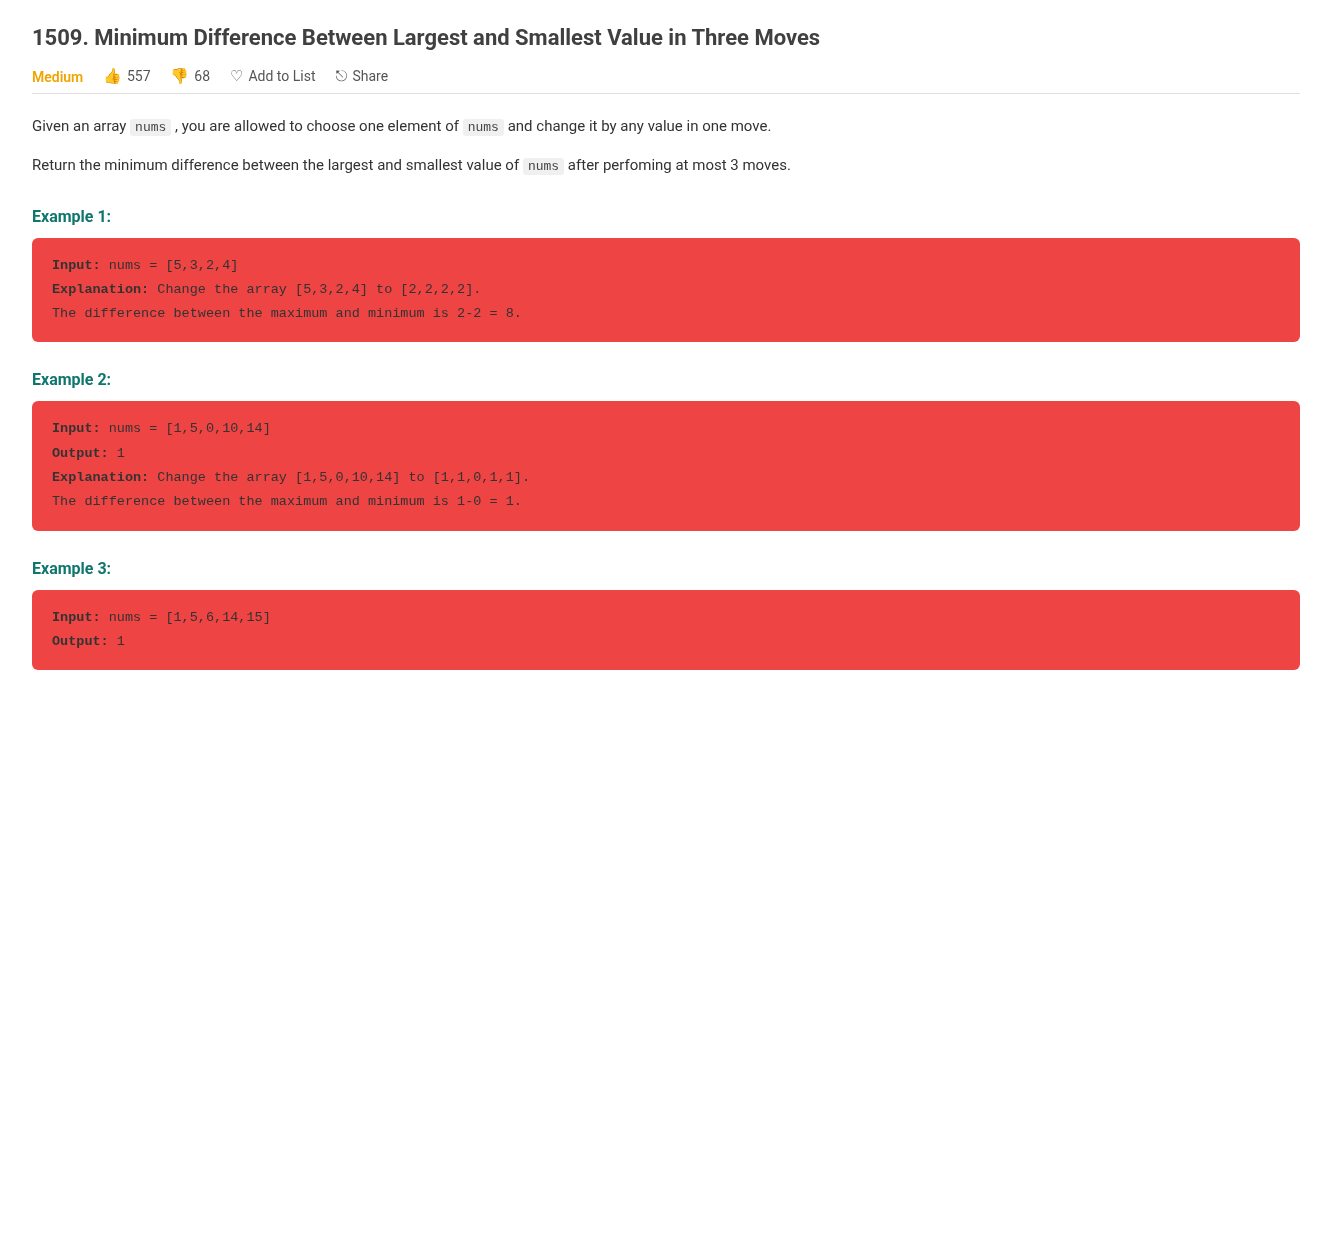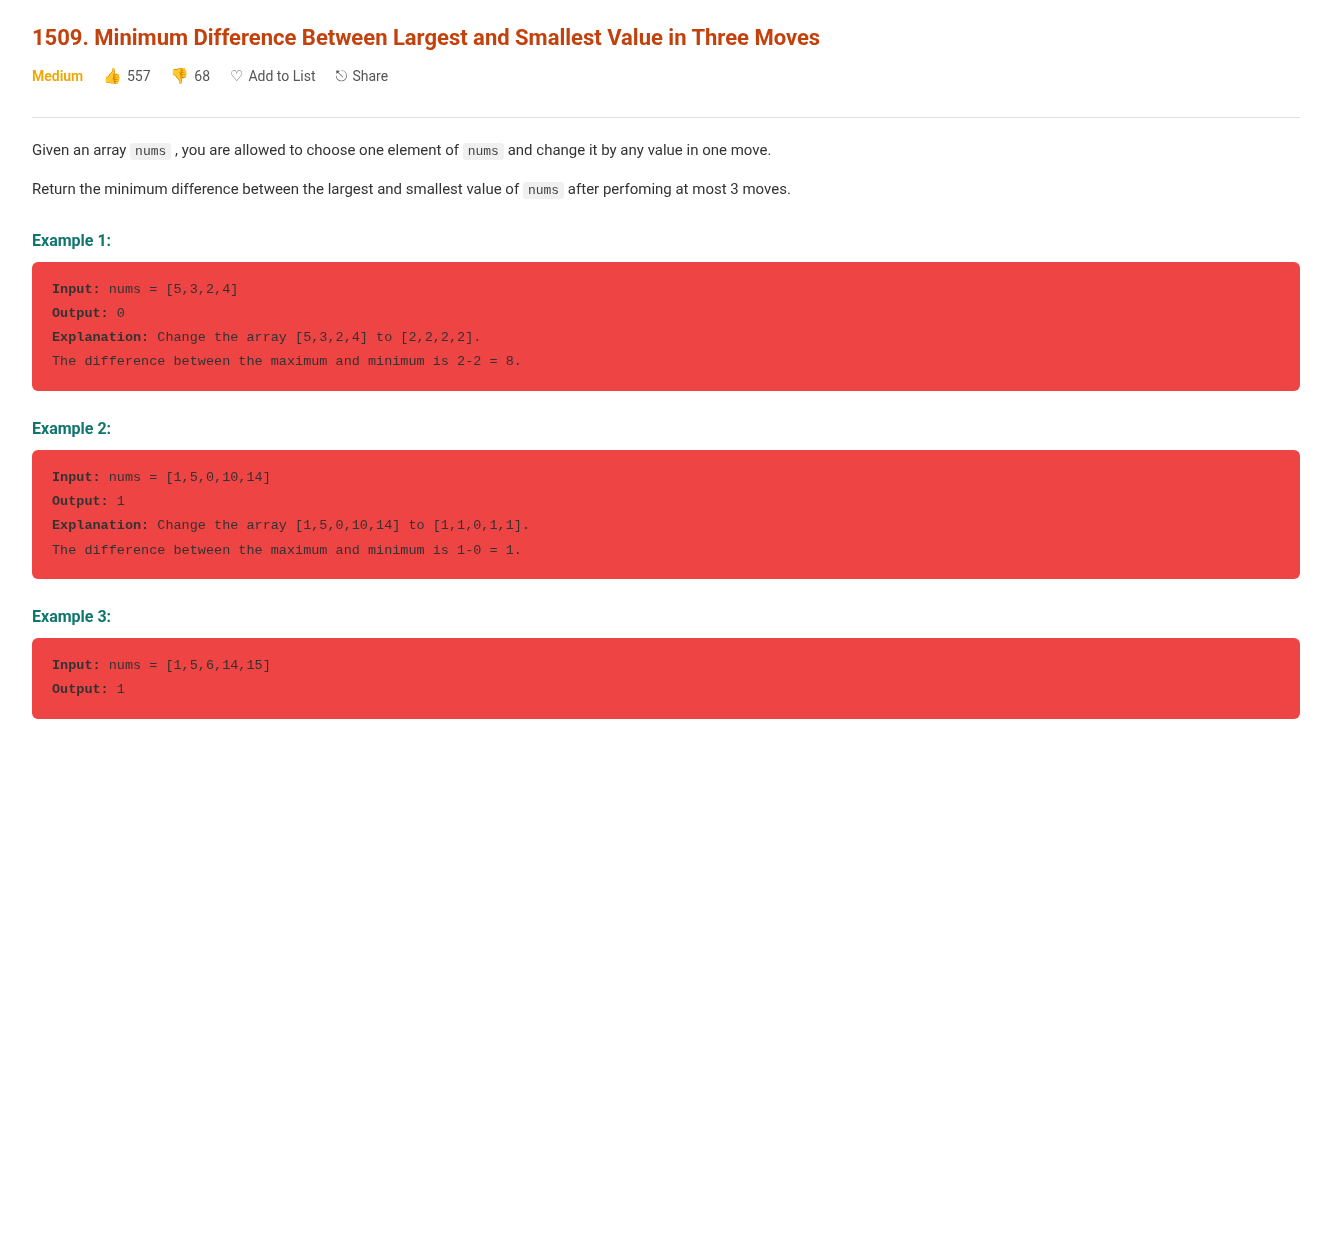--- a/index.html
+++ b/index.html
@@ -13,31 +13,31 @@
       font-size: 15px;
       color: #262626;
       background: #ffffff;
       padding: 24px 32px;
       max-width: 1332px;
     }
 
     .problem-title {
       font-size: 22px;
       font-weight: 700;
-      color: #c2410c;
+      color: #404040;
       margin-bottom: 14px;
       line-height: 1.3;
     }
 
     .meta-bar {
       display: flex;
-      align-items: center;
+      align-items: flex-end;
       gap: 20px;
       margin-bottom: 16px;
-      padding-bottom: 32px;
+      padding-bottom: 8px;
       border-bottom: 1px solid #e0e0e0;
     }
 
     .difficulty-badge {
       color: #f0a500;
       font-weight: 600;
       font-size: 14px;
     }
 
     .meta-action {
@@ -143,21 +143,20 @@
     <code class="inline">nums</code>
     <span>after perfoming at most 3 moves.</span>
   </p>
 </div>
 
 <div id="examples-container">
     <div>
       <div class="example-heading">Example 1:</div>
       <div class="code-block">
         <span class="code-line"><strong>Input:</strong> nums = [5,3,2,4]</span>
-        <span class="code-line"><strong>Output:</strong> 0</span>
         <span class="code-line"><strong>Explanation:</strong> Change the array [5,3,2,4] to [2,2,2,2].</span>
         <span class="code-line">The difference between the maximum and minimum is 2-2 = 8.</span>
       </div>
     </div>
     <div>
       <div class="example-heading">Example 2:</div>
       <div class="code-block">
         <span class="code-line"><strong>Input:</strong> nums = [1,5,0,10,14]</span>
         <span class="code-line"><strong>Output:</strong> 1</span>
         <span class="code-line"><strong>Explanation:</strong> Change the array [1,5,0,10,14] to [1,1,0,1,1].</span>

